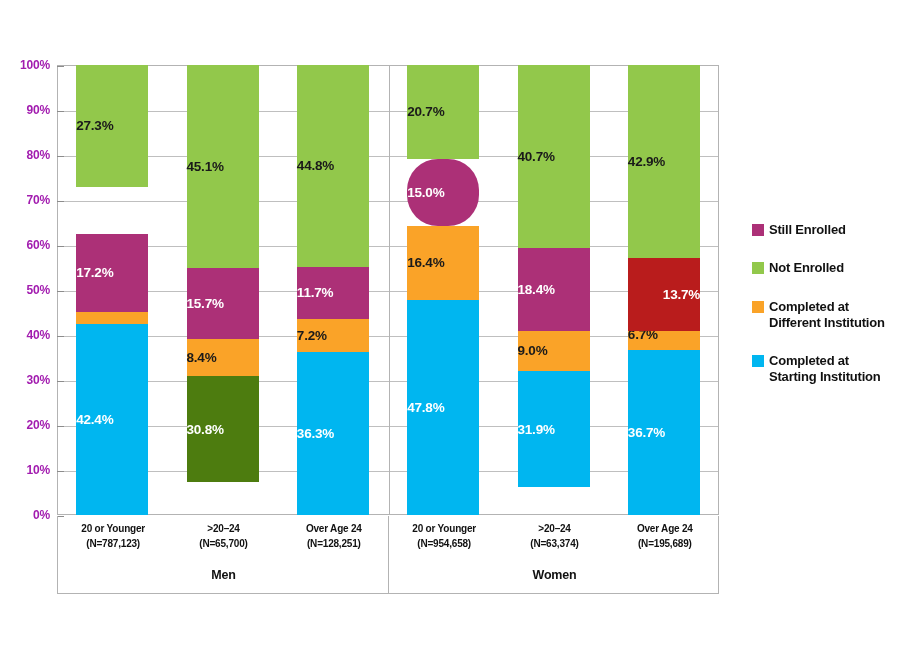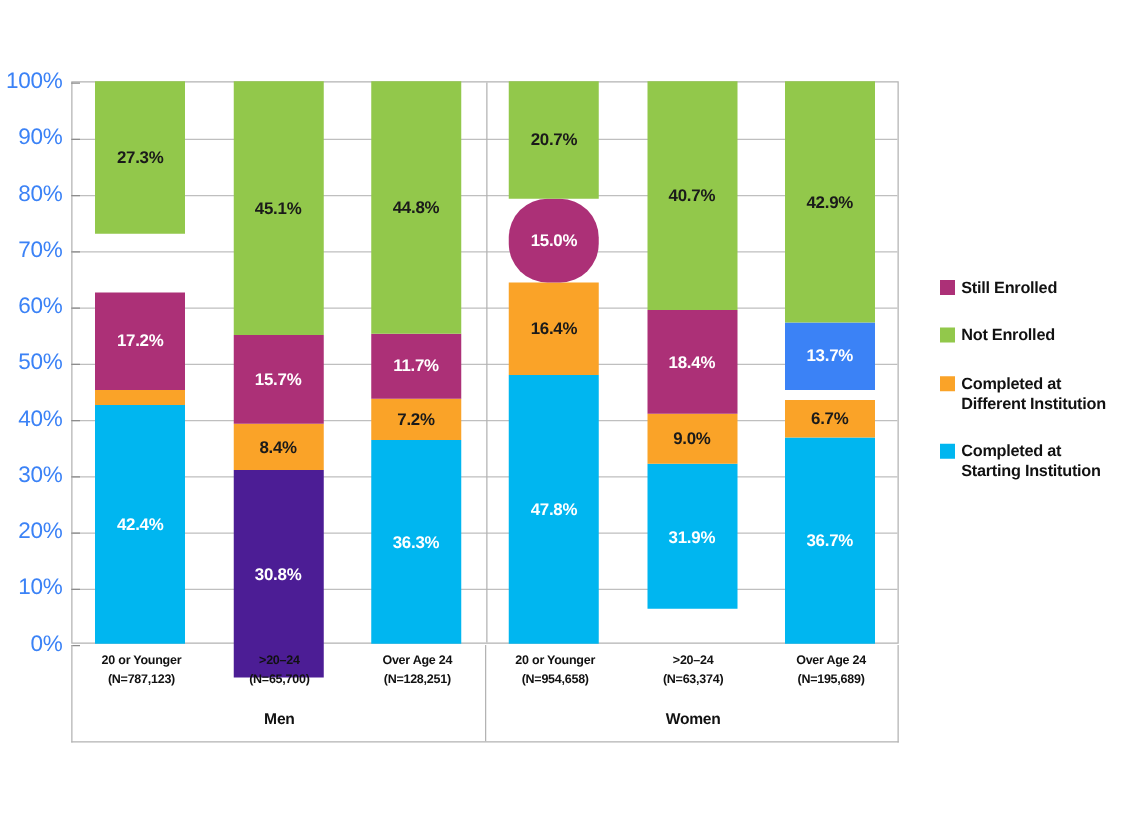--- a/index.html
+++ b/index.html
@@ -26,23 +26,23 @@
     position: absolute;
     left: 0px;
     top: 65px;
     width: 56px;
     height: 450px;
   }
   .y-tick-label {
     position: absolute;
     right: 6px;
     transform: translateY(-50%);
-    font-size: 18px;
-    font-weight: normal;
-    color: #3b82f6;
+    font-size: 12px;
+    font-weight: bold;
+    color: #a21caf;
     letter-spacing: -0.2px;
     white-space: nowrap;
   }
 
   
   .plot-frame {
     position: absolute;
     left: 57px;
     top: 65px;
     width: 662px;
@@ -87,21 +87,21 @@
     position: absolute;
     bottom: 0;
     top: 0;
   }
   .bar-seg {
     position: absolute;
     left: 0;
     right: 0;
     display: flex;
     align-items: center;
-    justify-content: center;
+    justify-content: flex-start;
   }
   .seg-label {
     font-size: 13.5px;
     font-weight: bold;
     letter-spacing: -0.2px;
     white-space: nowrap;
     line-height: 1;
   }
   .label-dark { color: #1a1a1a; }
   .label-light { color: #ffffff; }
@@ -226,21 +226,21 @@
           <span class="seg-label label-dark">13.2%</span>
         </div>
         <div class="bar-seg" style="top: 122.4px; height: 77.4px; background: rgb(172, 48, 119); margin-top: 47px;">
           <span class="seg-label label-light">17.2%</span>
         </div>
         <div class="bar-seg" style="top: -0.45px; height: 122.85px; background: rgb(146, 200, 75);">
           <span class="seg-label label-dark">27.3%</span>
         </div>
       </div>
       <div class="bar-column" style="left: 129.5px; width: 72px;">
-        <div class="bar-seg" style="top: 311.4px; height: 166px; background: #4c1d95;">
+        <div class="bar-seg" style="top: 311.4px; height: 106px; background: #4d7c0f;">
           <span class="seg-label label-light">30.8%</span>
         </div>
         <div class="bar-seg" style="top: 273.6px; height: 37.8px; background: rgb(250, 163, 40);">
           <span class="seg-label label-dark">8.4%</span>
         </div>
         <div class="bar-seg" style="top: 202.95px; height: 70.65px; background: rgb(172, 48, 119);">
           <span class="seg-label label-light">15.7%</span>
         </div>
         <div class="bar-seg" style="top: -2.84217e-14px; height: 202.95px; background: rgb(146, 200, 75);">
           <span class="seg-label label-dark">45.1%</span>
@@ -288,21 +288,21 @@
           <span class="seg-label label-dark">40.7%</span>
         </div>
       </div>
       <div class="bar-column" style="left: 570.833px; width: 72px;">
         <div class="bar-seg" style="top: 284.85px; height: 165.15px; background: rgb(0, 182, 240);">
           <span class="seg-label label-light">36.7%</span>
         </div>
         <div class="bar-seg" style="top: 254.7px; height: 30.15px; background: rgb(250, 163, 40);">
           <span class="seg-label label-dark">6.7%</span>
         </div>
-        <div class="bar-seg" style="top: 193.05px; height: 54px; background: #3b82f6;">
+        <div class="bar-seg" style="top: 193.05px; height: 73px; background: #b91c1c; padding-left: 35px;">
           <span class="seg-label label-light">13.7%</span>
         </div>
         <div class="bar-seg" style="top: -2.84217e-14px; height: 193.05px; background: rgb(146, 200, 75);">
           <span class="seg-label label-dark">42.9%</span>
         </div>
       </div>
     </div>
 
   <div class="xlabel-band">
     <div class="group-separator-lower" style="left:330px;"></div>

